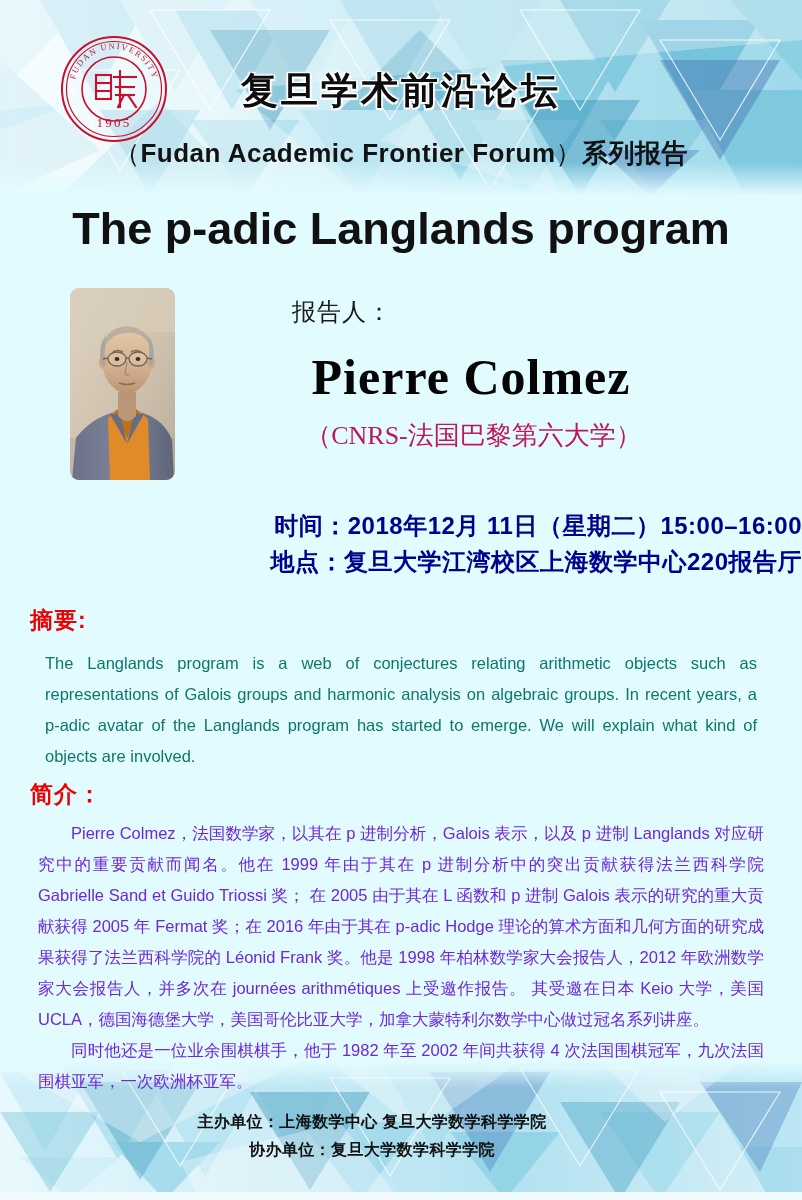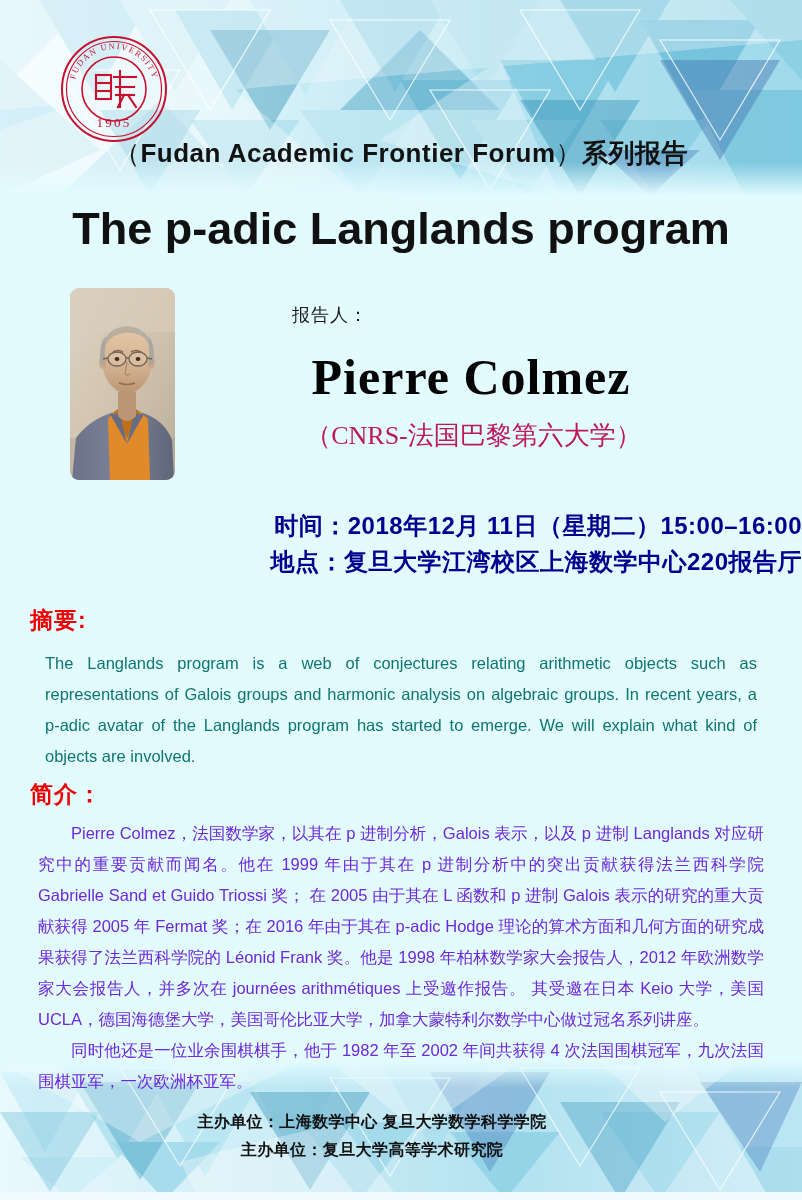--- a/index.html
+++ b/index.html
@@ -107,22 +107,22 @@
     height: 192px;
     border-radius: 9px;
     overflow: hidden;
     z-index: 4;
   }
   .photo svg { display:block; width:100%; height:100%; }
 
   .speaker-label {
     position: absolute;
     left: 292px;
-    top: 303px;
-    font-size: 18px;
+    top: 296px;
+    font-size: 24px;
     color: #1a1a1a;
     letter-spacing: 1px;
     z-index: 4;
   }
   .speaker-name {
     position: absolute;
     left: 200px;
     right: 60px;
     top: 348px;
     text-align: center;
@@ -300,20 +300,21 @@
         <line x1="62" y1="38" x2="62" y2="74"></line>
         <line x1="56" y1="44" x2="78" y2="44"></line>
         <line x1="58" y1="54" x2="76" y2="54"></line>
         <line x1="58" y1="62" x2="76" y2="62"></line>
         <path d="M 66 62 L 60 74"></path>
         <path d="M 70 62 L 78 74"></path>
       </g>
     </svg>
   </div>
 
+  <div class="hdr-title-cn">复旦学术前沿论坛</div>
 
   <div class="hdr-title-en">
     <span class="paren">（</span><span>Fudan Academic Frontier Forum</span><span class="paren">）</span><span>系列报告</span>
   </div>
 
   <div class="talk-title">The p-adic Langlands program</div>
 
   <div class="photo">
     <svg viewBox="0 0 105 192" preserveAspectRatio="xMidYMid slice" xmlns="http://www.w3.org/2000/svg">
       <defs>
@@ -447,16 +448,16 @@
         <polygon points="520,6 640,6 580,104"></polygon>
         <polygon points="660,30 780,30 720,128"></polygon>
       </g>
       <rect x="0" y="130" width="802" height="8" fill="#f1fbfe"></rect>
     </svg>
     <div class="fade-top"></div>
   </div>
 
   <div class="organizers">
     <div>主办单位：上海数学中心  复旦大学数学科学学院</div>
-    <div>主办单位：复旦大学高等学术研究院</div>
+    <div>协办单位：复旦大学数学科学学院</div>
   </div>
 
 </div>
 
 </body></html>

